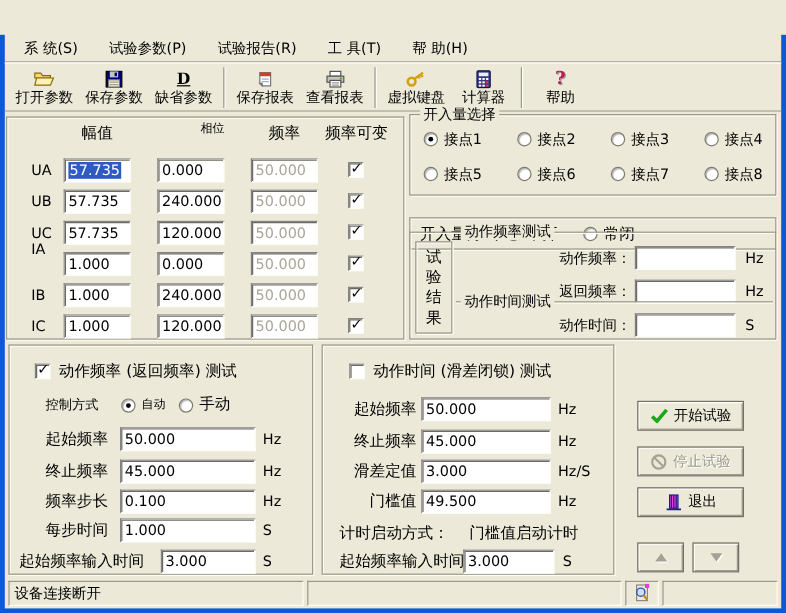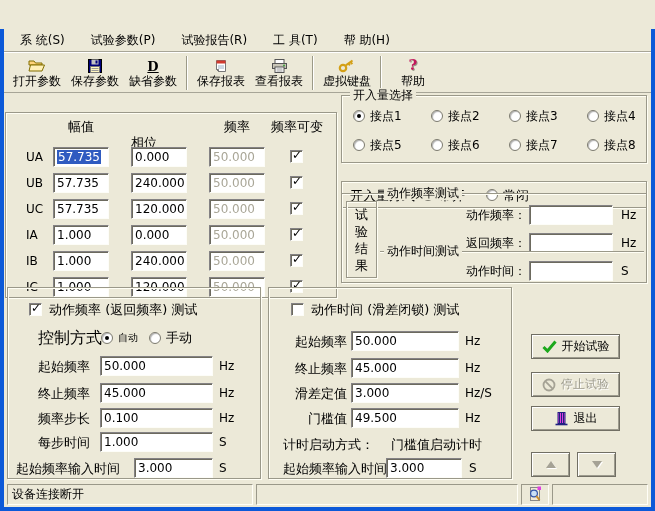--- a/index.html
+++ b/index.html
@@ -149,34 +149,56 @@
       <div class="tb-sep"></div>
       <div class="tb-btn">
         <span class="ic">
           <svg width="18" height="16" viewBox="0 0 18 16">
             <circle cx="5" cy="10" r="3.2" fill="none" stroke="#D4A017" stroke-width="2.2"></circle>
             <path d="M7.8 7.4 L14.5 2.5 M12.5 4 l1.8 2.2 M10.5 5.5 l1.4 1.8" stroke="#D4A017" stroke-width="2" fill="none"></path>
           </svg>
         </span>
         <span class="lb">虚拟键盘</span>
       </div>
+      <div class="tb-btn">
+        <span class="ic">
+          <svg width="14" height="16" viewBox="0 0 14 16">
+            <rect x="1.5" y="1" width="11" height="14" rx="1" fill="#3A3A8C" stroke="#15154a"></rect>
+            <rect x="3" y="2.5" width="8" height="3" fill="#E8F0E8"></rect>
+            <g fill="#fff">
+                <rect x="3" y="7" width="2" height="1.6"></rect>
+                <rect x="6" y="7" width="2" height="1.6"></rect>
+                <rect x="9" y="7" width="2" height="1.6"></rect>
+                <rect x="3" y="9.8" width="2" height="1.6"></rect>
+                <rect x="6" y="9.8" width="2" height="1.6"></rect>
+                <rect x="3" y="12.6" width="2" height="1.6"></rect>
+                <rect x="6" y="12.6" width="2" height="1.6"></rect>
+              </g>
+            <g fill="#E04040">
+                <rect x="9" y="9.8" width="2" height="1.6"></rect>
+                <rect x="9" y="12.6" width="2" height="1.6"></rect>
+              </g>
+          </svg>
+        </span>
+        <span class="lb">计算器</span>
+      </div>
       <div class="tb-sep"></div>
       <div class="tb-btn">
         <span class="ic">
             <span class="q-glyph">?</span>
           </span>
         <span class="lb">帮助</span>
       </div>
     </div>
 
     <div class="client">
 
-      <div class="panel" style="left:1px; top:4px; width:332px; height:186px;margin-top:15px;">
+      <div class="panel" style="left:1px; top:4px; width:332px; height:186px;">
         <div class="lbl" style="left:47px; top:6px; width:56px; text-align:center; font-size:13px;">幅值</div>
-        <div class="lbl" style="left:125px; top:22px; width:56px; text-align:left; font-size:13px;">相位</div>
+        <div class="lbl" style="left:125px; top:2px; width:56px; text-align:right; font-size:10px;">相位</div>
         <div class="lbl" style="left:203px; top:6px; width:56px; text-align:center; font-size:13px;">频率</div>
         <div class="lbl" style="left:252px; top:6px; width:78px; text-align:center; font-size:13px;">频率可变</div>
 
         <div class="lbl" style="left:20px; top:37px;">UA</div>
         <div class="textbox" style="left:47px; top:34px; width:56px;"><span class="hl">57.735</span></div>
         <div class="textbox" style="left:125px; top:34px; width:56px;"><span>0.000</span></div>
         <div class="textbox dis" style="left:203px; top:34px; width:56px;"><span>50.000</span></div>
         <div class="checkbox on" style="left:284px; top:37px;"></div>
 
         <div class="lbl" style="left:20px; top:63px;">UB</div>
@@ -184,21 +206,21 @@
         <div class="textbox" style="left:125px; top:60px; width:56px;"><span>240.000</span></div>
         <div class="textbox dis" style="left:203px; top:60px; width:56px;"><span>50.000</span></div>
         <div class="checkbox on" style="left:284px; top:63px;"></div>
 
         <div class="lbl" style="left:20px; top:89px;">UC</div>
         <div class="textbox" style="left:47px; top:86px; width:56px;"><span>57.735</span></div>
         <div class="textbox" style="left:125px; top:86px; width:56px;"><span>120.000</span></div>
         <div class="textbox dis" style="left:203px; top:86px; width:56px;"><span>50.000</span></div>
         <div class="checkbox on" style="left:284px; top:89px;"></div>
 
-        <div class="lbl" style="left:20px; top:115px;">IA</div>
+        <div class="lbl" style="left:20px; top:103px;">IA</div>
         <div class="textbox" style="left:47px; top:112px; width:56px;"><span>1.000</span></div>
         <div class="textbox" style="left:125px; top:112px; width:56px;"><span>0.000</span></div>
         <div class="textbox dis" style="left:203px; top:112px; width:56px;"><span>50.000</span></div>
         <div class="checkbox on" style="left:284px; top:115px;"></div>
 
         <div class="lbl" style="left:20px; top:141px;">IB</div>
         <div class="textbox" style="left:47px; top:138px; width:56px;"><span>1.000</span></div>
         <div class="textbox" style="left:125px; top:138px; width:56px;"><span>240.000</span></div>
         <div class="textbox dis" style="left:203px; top:138px; width:56px;"><span>50.000</span></div>
         <div class="checkbox on" style="left:284px; top:141px;"></div>
@@ -252,21 +274,21 @@
         <div class="fs-line" style="left:38px; top:57px; width:264px;"></div>
         <div class="legend" style="left:42px; top:50px;">动作时间测试</div>
         <div class="lbl" style="left:60px; top:70px; width:124px; text-align:right;">动作时间：</div>
         <div class="textbox" style="left:187px; top:67px; width:84px;"><span></span></div>
         <div class="lbl" style="left:279px; top:70px;">S</div>
       </div>
 
       <div class="panel" style="left:3px; top:194px; width:254px; height:192px;">
         <div class="checkbox on" style="left:21px; top:15px;"></div>
         <div class="lbl" style="left:41px; top:14px; font-size:13px;">动作频率 (返回频率) 测试</div>
-        <div class="lbl" style="left:30px; top:42px; font-size:16px;">控制方式</div>
+        <div class="lbl" style="left:30px; top:42px; font-size:11px;">控制方式</div>
         <div class="radio on" style="left:93px; top:44px;"></div>
         <div class="lbl" style="left:110px; top:42px; font-size:10px;">自动</div>
         <div class="radio" style="left:141px; top:44px;"></div>
         <div class="lbl" style="left:158px; top:42px; font-size:13px;">手动</div>
 
         <div class="lbl" style="left:30px; top:71px; font-size:13px;">起始频率</div>
         <div class="textbox" style="left:92px; top:68px; width:113px;"><span>50.000</span></div>
         <div class="lbl" style="left:211px; top:71px;">Hz</div>
 
         <div class="lbl" style="left:30px; top:98px; font-size:13px;">终止频率</div>

